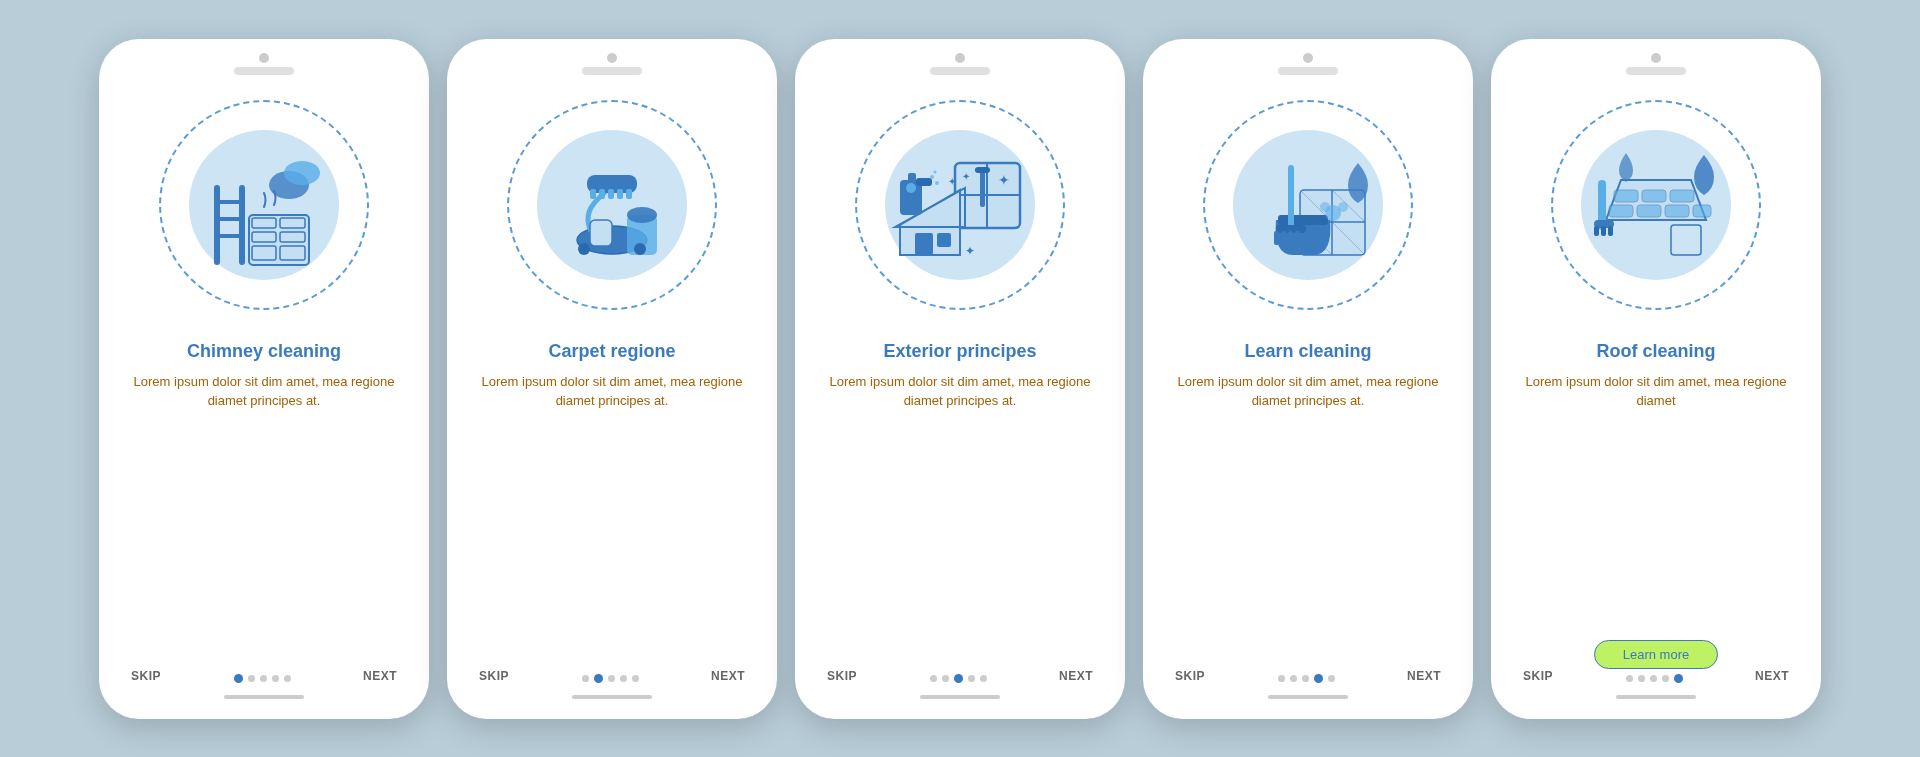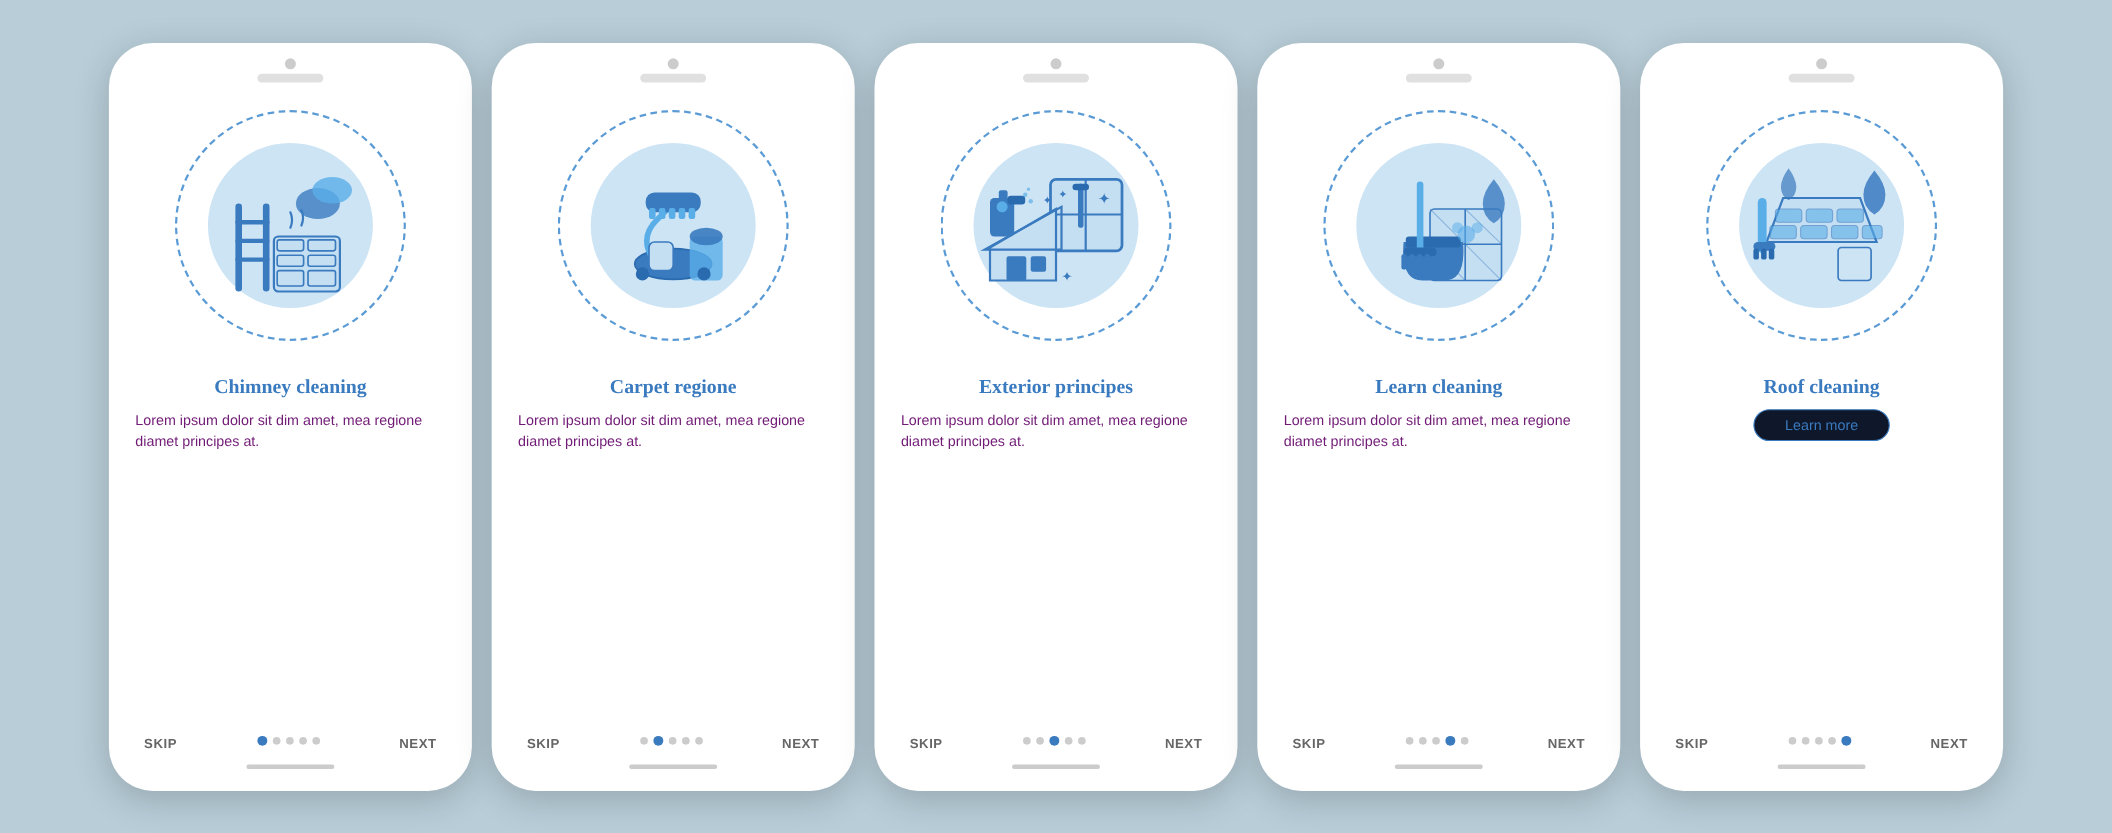--- a/index.html
+++ b/index.html
@@ -80,43 +80,42 @@
     .svg-icon {
       position: relative;
       z-index: 2;
     }
     .service-title {
       font-size: 18px;
       font-weight: 600;
       color: #3a7abf;
       text-align: center;
       margin-bottom: 10px;
-      font-family: Liberation Serif, serif;
     }
     .service-desc {
       font-size: 13px;
-      color: #701a75;
+      color: #a16207;
+      text-align: center;
       line-height: 1.5;
       margin-bottom: 16px;
       flex: 1;
     }
     .learn-more-btn {
       border: 1.5px solid #3a7abf;
       border-radius: 20px;
       padding: 6px 28px;
       color: #3a7abf;
       font-size: 13px;
-      background: #0f172a;
+      background: #bef264;
       cursor: pointer;
-      margin-bottom: 10px;
     }
     .phone-footer {
       width: 100%;
       display: flex;
-      align-items: flex-start;
+      align-items: flex-end;
       justify-content: space-between;
       padding: 0 8px;
       margin-top: auto;
     }
     .skip-btn, .next-btn {
       font-size: 12px;
       font-weight: 600;
       color: #666;
       letter-spacing: 0.5px;
       cursor: pointer;
@@ -371,20 +370,21 @@
         <rect x="22" y="55" width="8" height="50" rx="4" fill="#5aaee8"></rect>
         <rect x="18" y="95" width="20" height="8" rx="4" fill="#3a7abf"></rect>
         <rect x="18" y="101" width="5" height="10" rx="2" fill="#2a6aaf"></rect>
         <rect x="25" y="101" width="5" height="10" rx="2" fill="#2a6aaf"></rect>
         <rect x="32" y="101" width="5" height="10" rx="2" fill="#2a6aaf"></rect>
 
         <path d="M50 28 Q57 38 57 45 Q57 53 50 57 Q43 53 43 45 Q43 38 50 28Z" fill="#3a7abf" opacity="0.7"></path>
       </svg>
     </div>
     <div class="service-title">Roof cleaning</div>
+    <div class="service-desc">Lorem ipsum dolor sit dim amet, mea regione diamet</div>
     <button class="learn-more-btn">Learn more</button>
     <div class="phone-footer">
       <button class="skip-btn">SKIP</button>
       <div class="dots">
         <div class="dot"></div>
         <div class="dot"></div>
         <div class="dot"></div>
         <div class="dot"></div>
         <div class="dot active"></div>
       </div>

